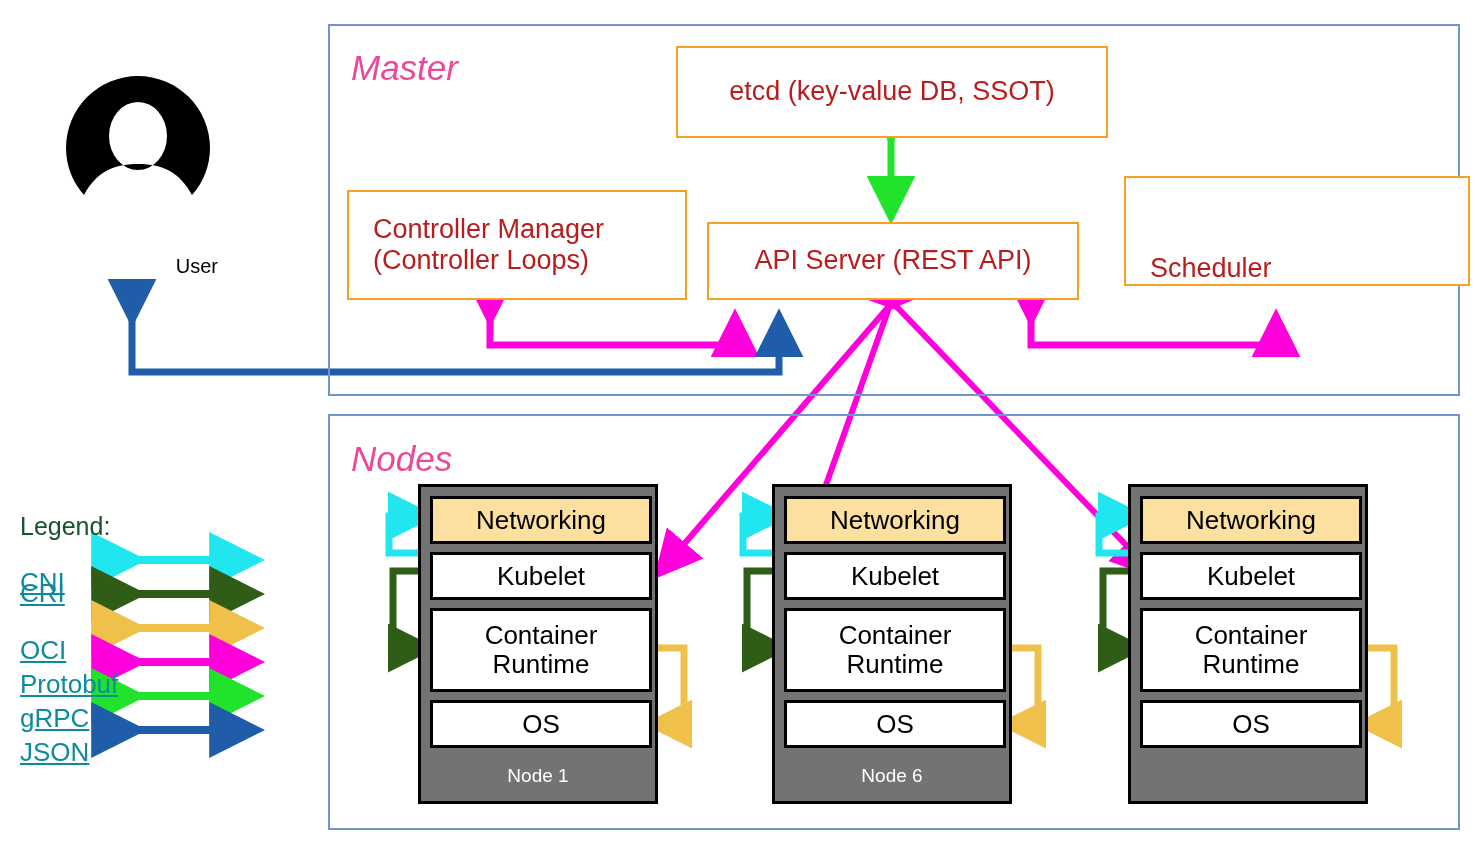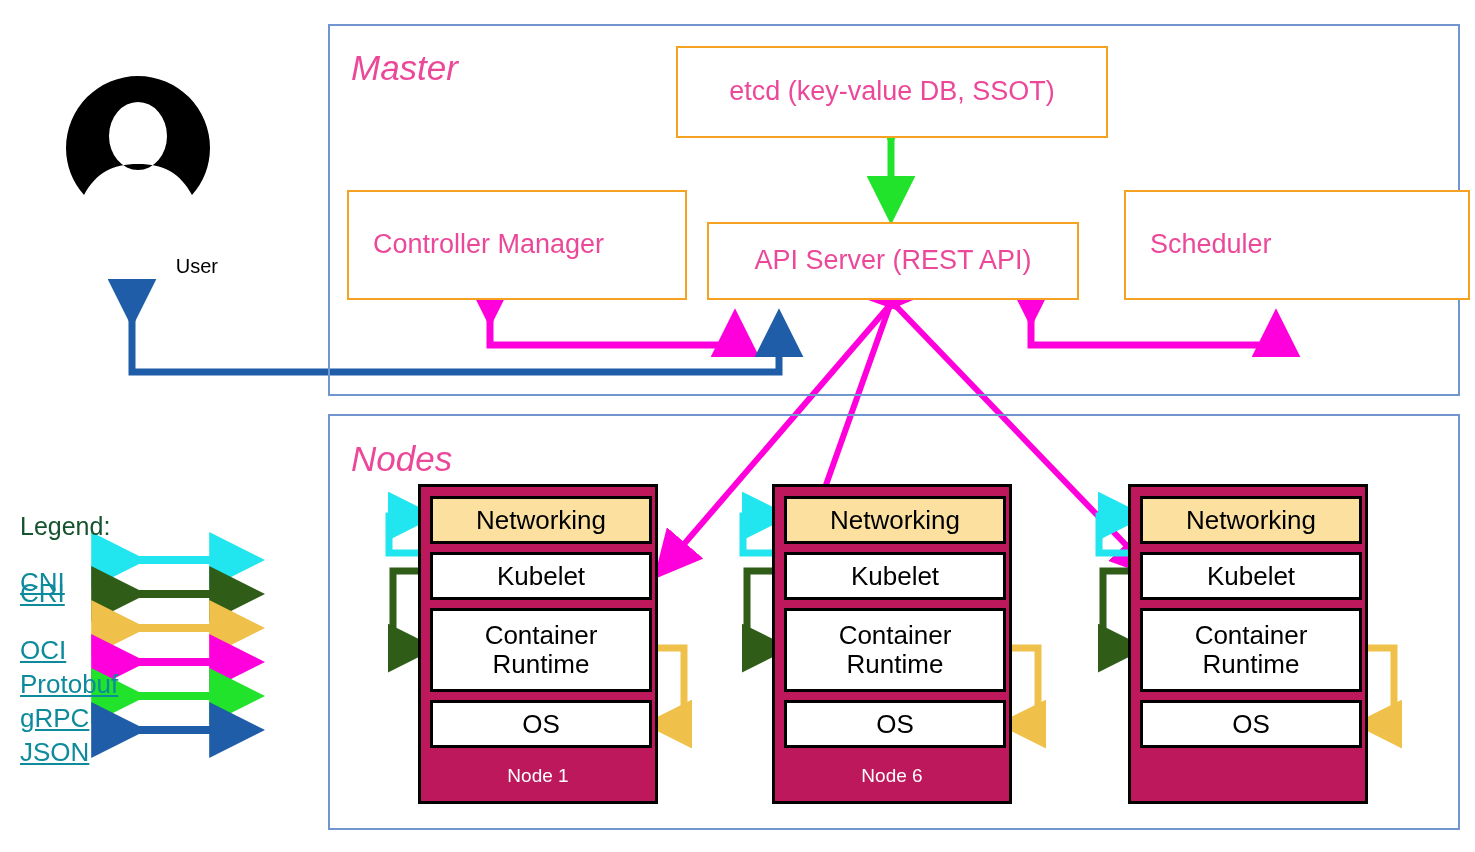--- a/index.html
+++ b/index.html
@@ -8,29 +8,29 @@
   #stage{position:absolute;left:0;top:0;width:1475px;height:852px;}
   svg#wires{position:absolute;left:0;top:0;width:1475px;height:852px;pointer-events:none;}
 
   
   .group-box{position:absolute;border:2px solid #7196cf;background:transparent;}
   .group-title{position:absolute;font-size:35px;line-height:1;color:#ec4899;white-space:nowrap;font-style:italic;}
 
   
   .mbox{position:absolute;border:2px solid #f5a122;background:#ffffff;
         display:flex;align-items:center;justify-content:center;
-        text-align:center;font-size:27px;line-height:1.16;color:#ec4899;}
+        text-align:center;font-size:27px;line-height:1.16;color:#b91c1c;}
   .mbox.left{justify-content:flex-start;padding-left:24px;text-align:left;}
 
   
   .user-wrap{position:absolute;}
   .user-label{position:absolute;font-size:20px;text-align:right;width:160px;}
 
   
-  .node{position:absolute;background:#be185d;border:3px solid #000;
+  .node{position:absolute;background:#737373;border:3px solid #000;
         box-sizing:border-box;}
   .nrow{position:absolute;border:3px solid #000;background:#ffffff;
         display:flex;align-items:center;justify-content:center;
         font-size:26px;line-height:1.1;text-align:center;color:#000;box-sizing:border-box;}
   .nrow.net{background:#fbe0a0;}
   .node-name{position:absolute;left:0;right:0;text-align:center;
              color:#ffffff;font-size:19px;}
 
   
   .legend-title{position:absolute;font-size:25px;color:#14532d;}
@@ -157,28 +157,29 @@
   <div class="group-box" style="left:328px;top:24px;width:1128px;height:368px;"></div>
   <div class="group-title" style="left:351px;top:50px;">Master</div>
 
   <div class="mbox" style="left:676px;top:46px;width:428px;height:88px;">
     <span>etcd (key-value DB, SSOT)</span>
   </div>
 
   <div class="mbox left" style="left:347px;top:190px;width:312px;height:106px;">
     <span>
       <span>Controller Manager</span><br>
+      <span>(Controller Loops)</span>
     </span>
   </div>
 
   <div class="mbox" style="left:707px;top:222px;width:368px;height:74px;">
     <span>API Server (REST API)</span>
   </div>
 
-  <div class="mbox left" style="left:1124px;top:190px;width:318px;height:106px;">
+  <div class="mbox left" style="left:1124px;top:176px;width:318px;height:106px;align-items:flex-end;">
     <span>
       <span>Scheduler</span><br>
     </span>
   </div>
 
   <div class="group-box" style="left:328px;top:414px;width:1128px;height:412px;"></div>
   <div class="group-title" style="left:351px;top:441px;">Nodes</div>
 
   <div class="node" style="left:418px;top:484px;width:240px;height:320px;">
     <div class="nrow net" style="left:9px;top:9px;width:222px;height:48px;">

